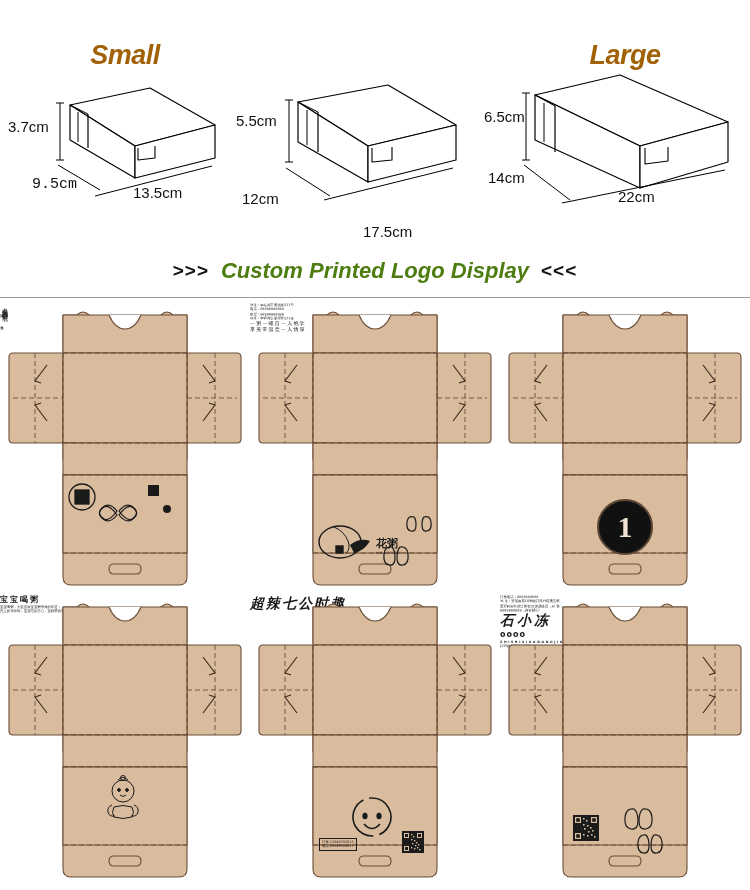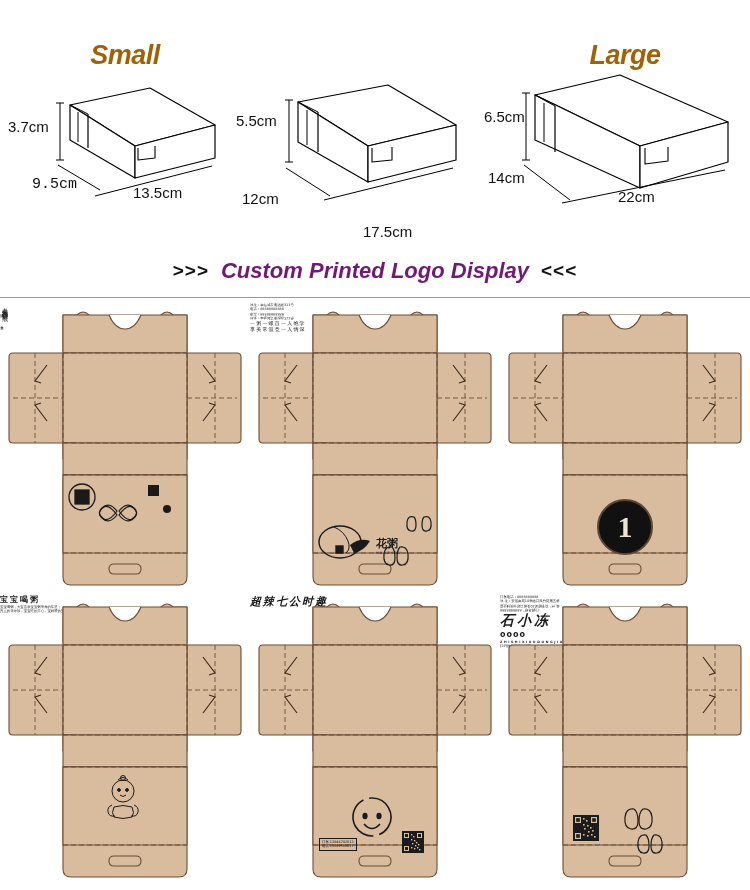--- a/index.html
+++ b/index.html
@@ -34,21 +34,21 @@
     width: 750px; height: 42px;
     display: flex; align-items: center; justify-content: center;
     gap: 12px;
   }
   .chev {
     font-size: 19px; font-weight: bold; color: #111;
     letter-spacing: 1px;
   }
   .banner-title {
     font-size: 22px; font-weight: bold; font-style: italic;
-    color: #701a75; letter-spacing: 0px;
+    color: #4d7c0f; letter-spacing: 0px;
   }
   .rule {
     position: absolute; left: 0; top: 297px;
     width: 750px; height: 1px; background: #9a9a9a;
   }
 
   
   .grid {
     position: absolute; left: 0; top: 303px;
     width: 646px; height: 587px;
@@ -442,21 +442,21 @@
           <line x1="182" y1="91" x2="232" y2="91"></line>
         </g>
         <g stroke="#3b2a1c" stroke-width="1.1" fill="none">
           <polyline points="42,58 30,74 36,76"></polyline>
           <polyline points="42,114 30,98 36,96"></polyline>
           <polyline points="198,58 210,74 204,76"></polyline>
           <polyline points="198,114 210,98 204,96"></polyline>
         </g>
       </svg>
 
-      <div class="cn" style="left:76px;top:182px;font-size:11px;font-weight:bold;font-style:italic;letter-spacing:2px;">超辣七公时趣</div>
+      <div class="cn" style="left:76px;top:182px;font-size:14px;font-weight:bold;font-style:italic;letter-spacing:2px;">超辣七公时趣</div>
 
       <svg class="art" width="50" height="45" viewBox="0 0 50 45" style="left:97px;top:200px;">
         <g stroke="#1a1a1a" stroke-width="1.6" fill="none">
           <path d="M25,3 a19,19 0 1,1 -0.1,0" stroke-dasharray="52,6"></path>
           <ellipse cx="18" cy="21" rx="2.6" ry="3.2" fill="#1a1a1a" stroke="none"></ellipse>
           <ellipse cx="32" cy="21" rx="2.6" ry="3.2" fill="#1a1a1a" stroke="none"></ellipse>
           <path d="M17,29 q8,9 16,0"></path>
         </g>
       </svg>
 

